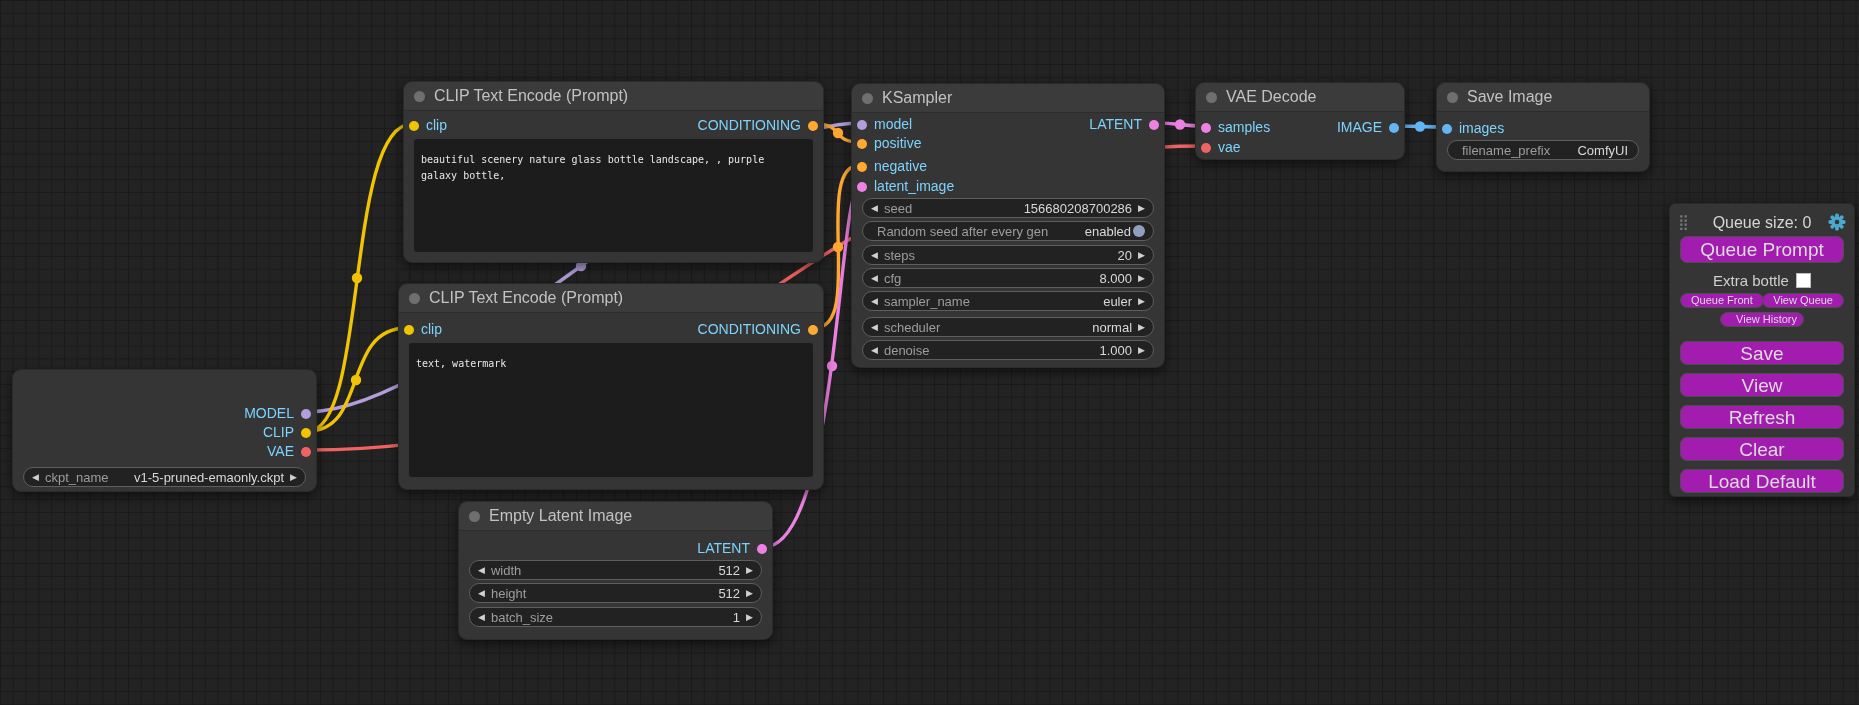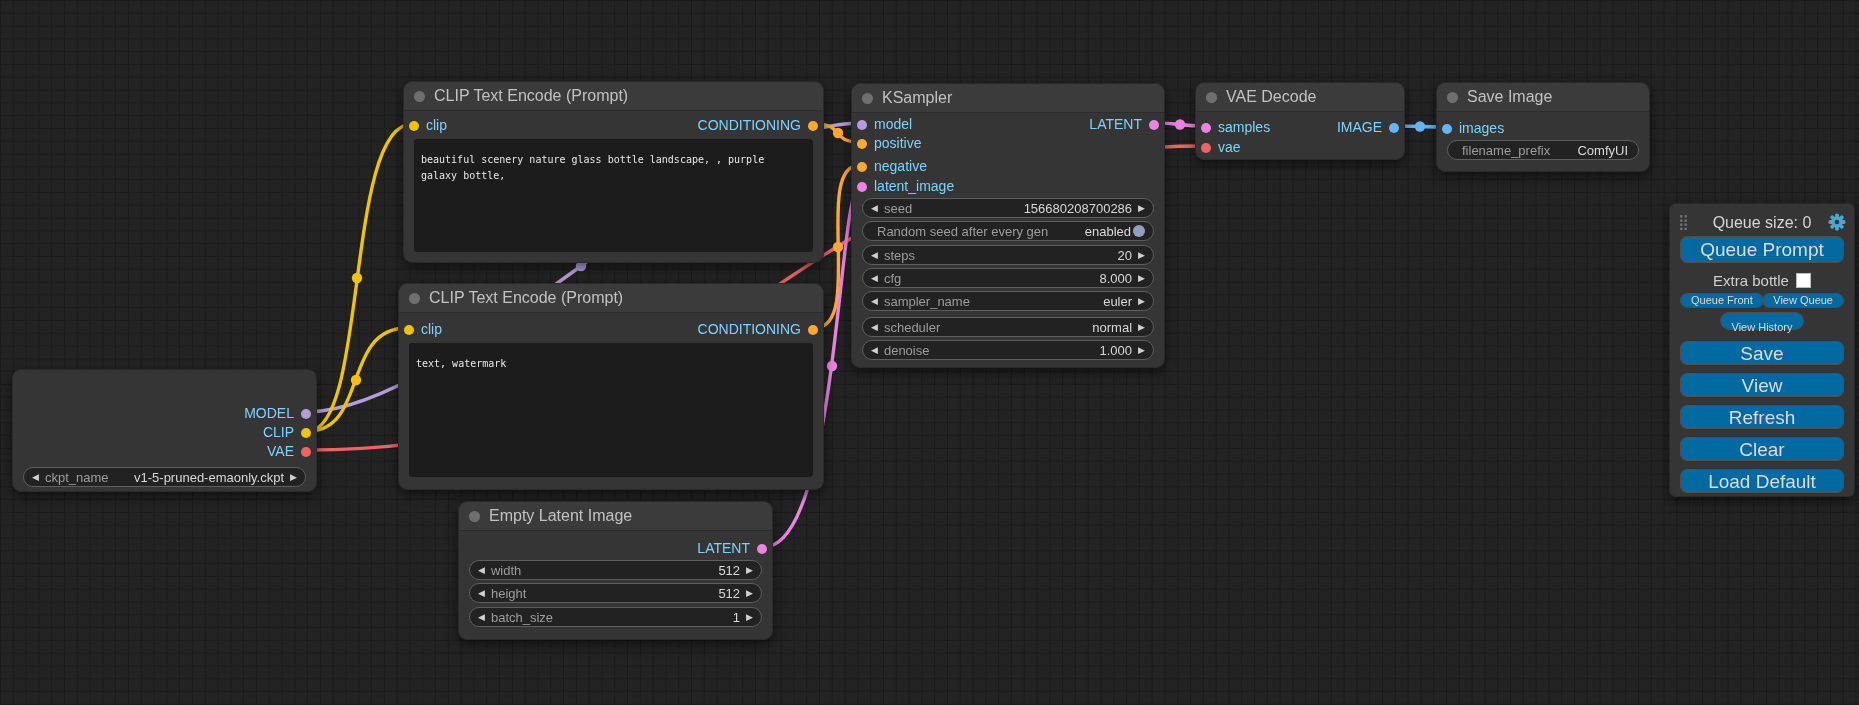--- a/index.html
+++ b/index.html
@@ -54,21 +54,21 @@
   #queue-panel{
     position:absolute;z-index:3;background:#353535;border:1px solid #2a2a2a;border-radius:6px;
     box-shadow:0 4px 12px rgba(0,0,0,.55);box-sizing:border-box;
   }
   .qp-header{position:absolute;left:0;right:0;top:8px;height:22px;}
   .qp-handle{position:absolute;left:8px;top:1px;color:#787878;font-size:15px;cursor:grab;}
   .qp-size{position:absolute;left:0;right:0;text-align:center;color:#d6d6d6;font-size:16px;top:2px;}
   .qp-gear{position:absolute;right:8px;top:1px;cursor:pointer;}
   .qbtn{
     position:absolute;left:10px;right:10px;box-sizing:border-box;
-    background:#0369a1;border:1px solid #4e4e4e;border-radius:7px;
+    background:#a21caf;border:1px solid #4e4e4e;border-radius:7px;
     color:#dcdcdc;text-align:center;cursor:pointer;
     font-size:19px;font-family:"Liberation Sans", sans-serif;
   }
   .qbtn.small{
     font-size:11px;border-radius:10px;left:auto;right:auto;padding:0 10px;line-height:13px;height:15px;
   }
   .qp-extra{position:absolute;left:0;right:0;text-align:center;color:#cfcfcf;font-size:15px;}
   .qp-checkbox{
     display:inline-block;width:13px;height:13px;background:#fff;border:1px solid #bbb;
     vertical-align:-2px;margin-left:7px;cursor:pointer;
@@ -294,21 +294,21 @@
           <circle r="2.6" fill="#353535"></circle>
         </svg>
       </span>
     </div>
     <div class="qbtn" style="top:32px;height:27px;line-height:26px;">Queue Prompt</div>
     <div class="qp-extra" style="top:68px;">
       <span>Extra bottle</span><span class="qp-checkbox"></span>
     </div>
     <div class="qbtn small" style="top:89px;left:10px;">Queue Front</div>
     <div class="qbtn small" style="top:89px;right:10px;">View Queue</div>
-    <div class="qbtn small" style="top:108px;left:50px;right:50px;padding:8px 6px;">View History</div>
+    <div class="qbtn small" style="top:108px;left:50px;right:50px;padding:0 6px;text-align:right;">View History</div>
     <div class="qbtn" style="top:137px;height:24px;line-height:23px;">Save</div>
     <div class="qbtn" style="top:169px;height:24px;line-height:23px;">View</div>
     <div class="qbtn" style="top:201px;height:24px;line-height:23px;">Refresh</div>
     <div class="qbtn" style="top:233px;height:24px;line-height:23px;">Clear</div>
     <div class="qbtn" style="top:265px;height:24px;line-height:23px;">Load Default</div>
   </div>
 
 </div>
 
 </body></html>

